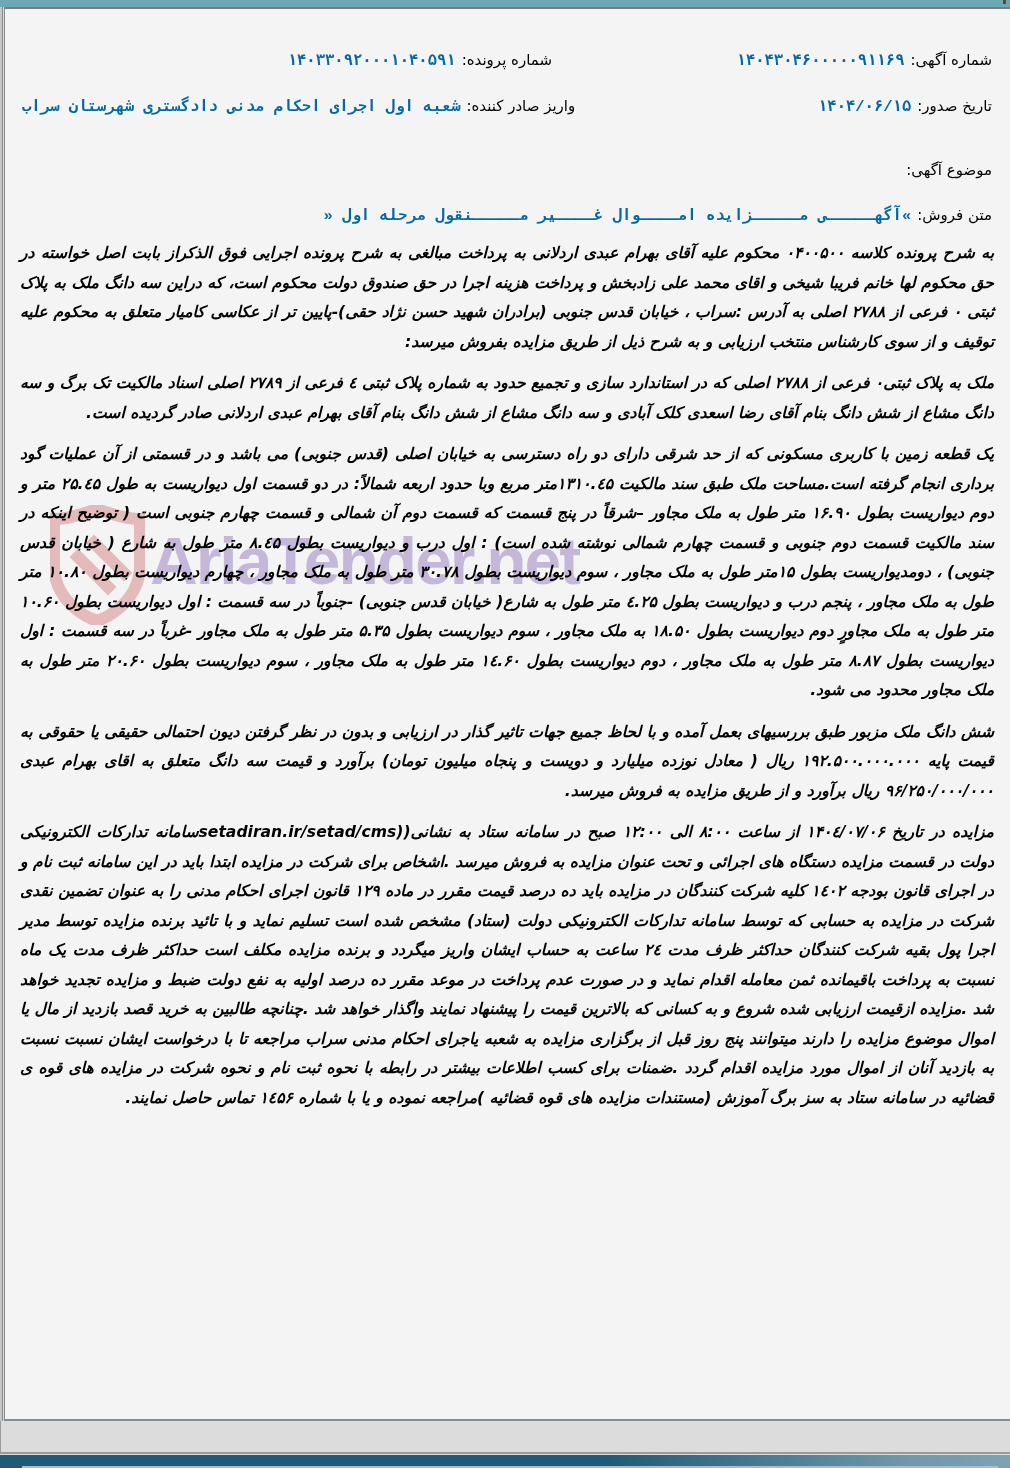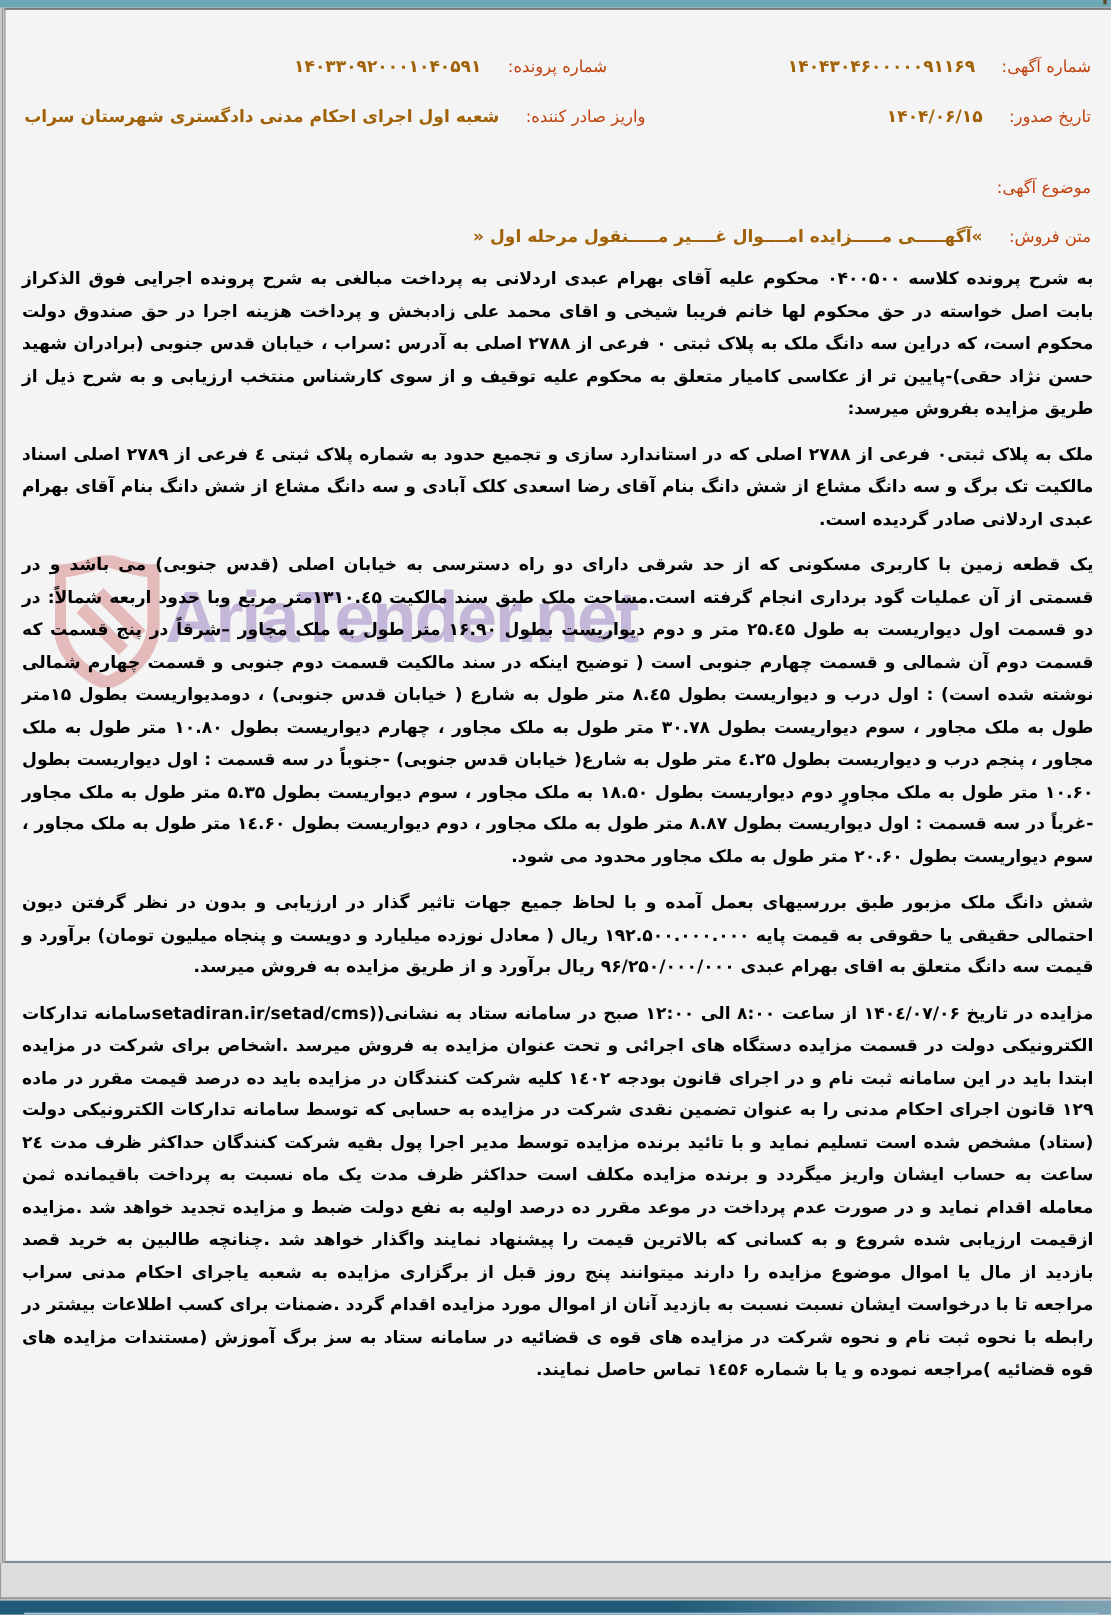--- a/index.html
+++ b/index.html
@@ -38,36 +38,36 @@
   .content {
     position: absolute; left: 4px; top: 9px; width: 1006px; height: 1410px;
     direction: rtl; color: #000;
   }
   .meta-row {
     position: absolute; right: 18px; left: 18px; height: 26px;
     display: flex; flex-direction: row; align-items: center;
     font-size: 15.5px; font-weight: bold;
   }
   .meta-cell { display: flex; align-items: center; white-space: nowrap; }
-  .label { color: #c2410c; font-weight: normal; font-size: 15px; margin-left: 24px; }
-  .value { color: #a16207; font-weight: bold; }
+  .label { color: #000000; font-weight: normal; font-size: 15px; margin-left: 6px; }
+  .value { color: #0369a1; font-weight: bold; font-family: Liberation Mono, monospace; }
 
   .row1 { top: 38px; }
   .row2 { top: 84px; }
   .row3 { top: 148px; }
   .row4 { top: 193px; }
   .cell-right { width: 440px; }
   .cell-left { flex: 1; }
 
   .body-text {
     position: absolute; right: 16px; left: 16px; top: 230px;
     font-size: 15.6px; font-weight: bold; line-height: 29.5px;
     text-align: justify; text-align-last: right;
   }
-  .body-text p { margin-bottom: 12px; }
+  .body-text p { margin-bottom: 12px; font-style: italic; }
 
   .watermark {
     position: absolute; left: 50px; top: 505px; width: 420px; height: 160px;
     pointer-events: none; opacity: 0.28; direction: ltr;
   }
   .wm-shield { position: absolute; left: 0; top: 0; width: 95px; height: 120px; }
   .wm-text {
     position: absolute; left: 100px; top: 18px; font-size: 66px; font-weight: bold;
     color: #4c1d95; font-family: "Liberation Sans", sans-serif; letter-spacing: -2px;
     white-space: nowrap;

